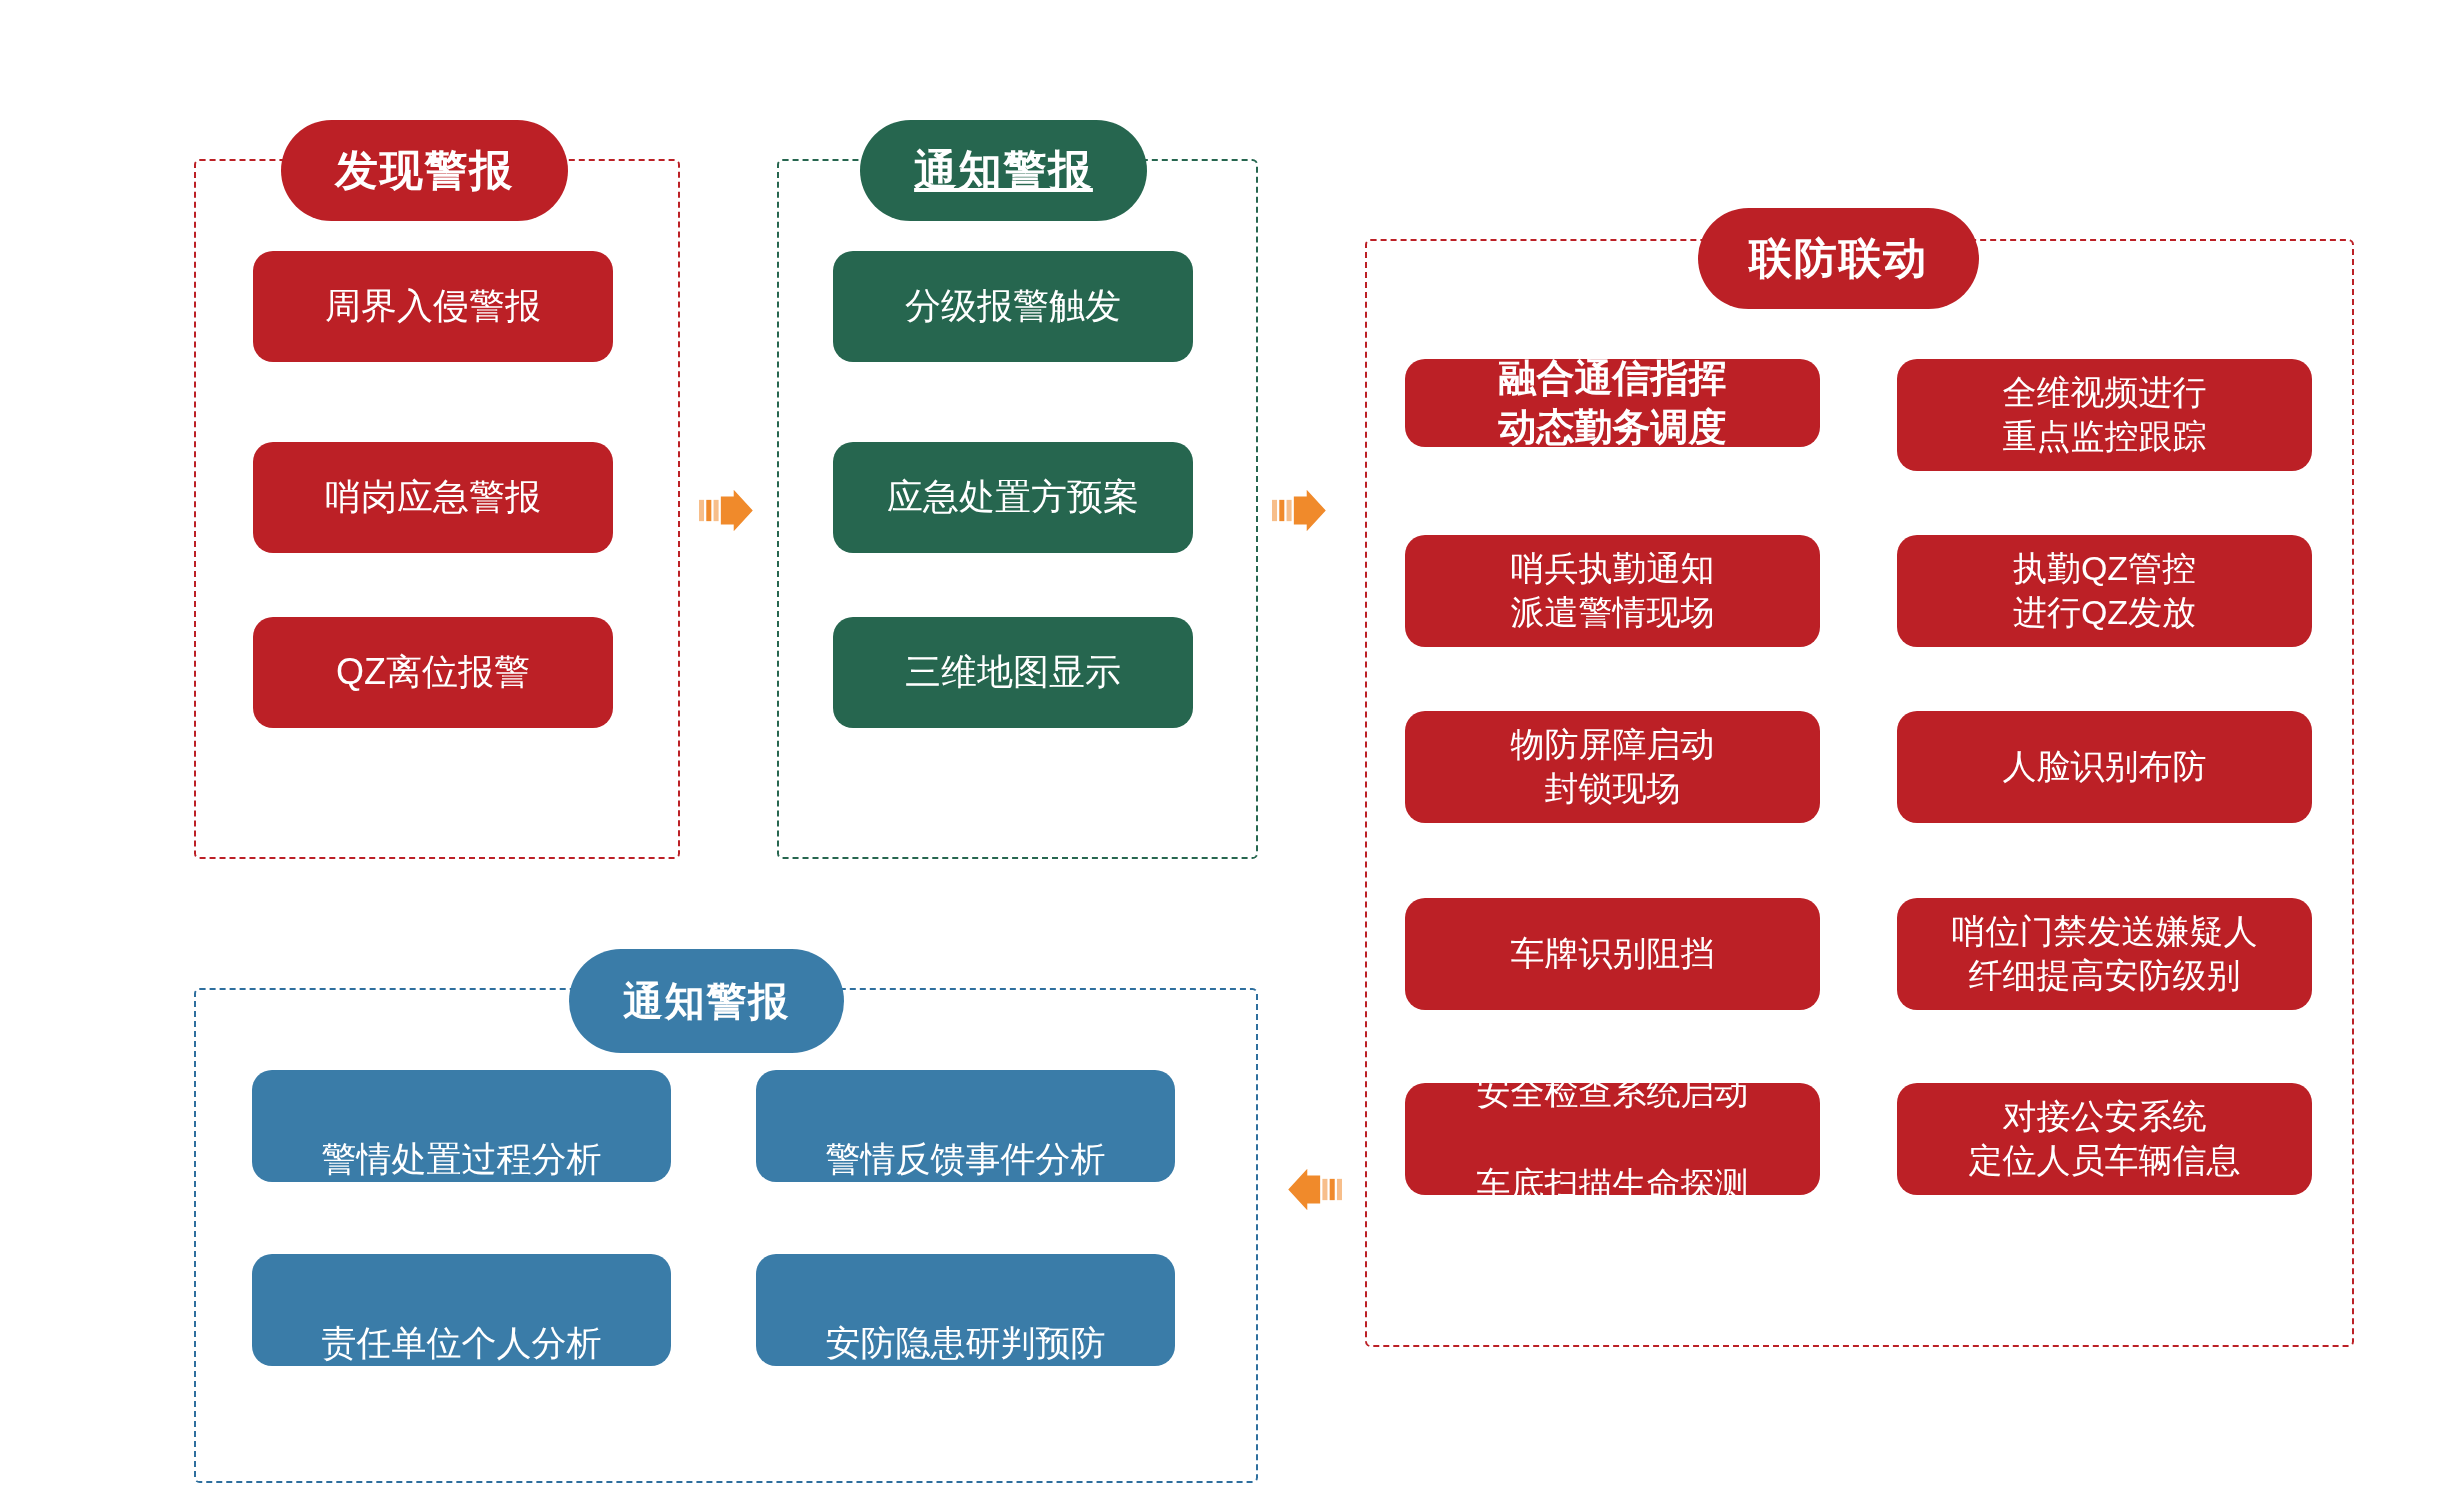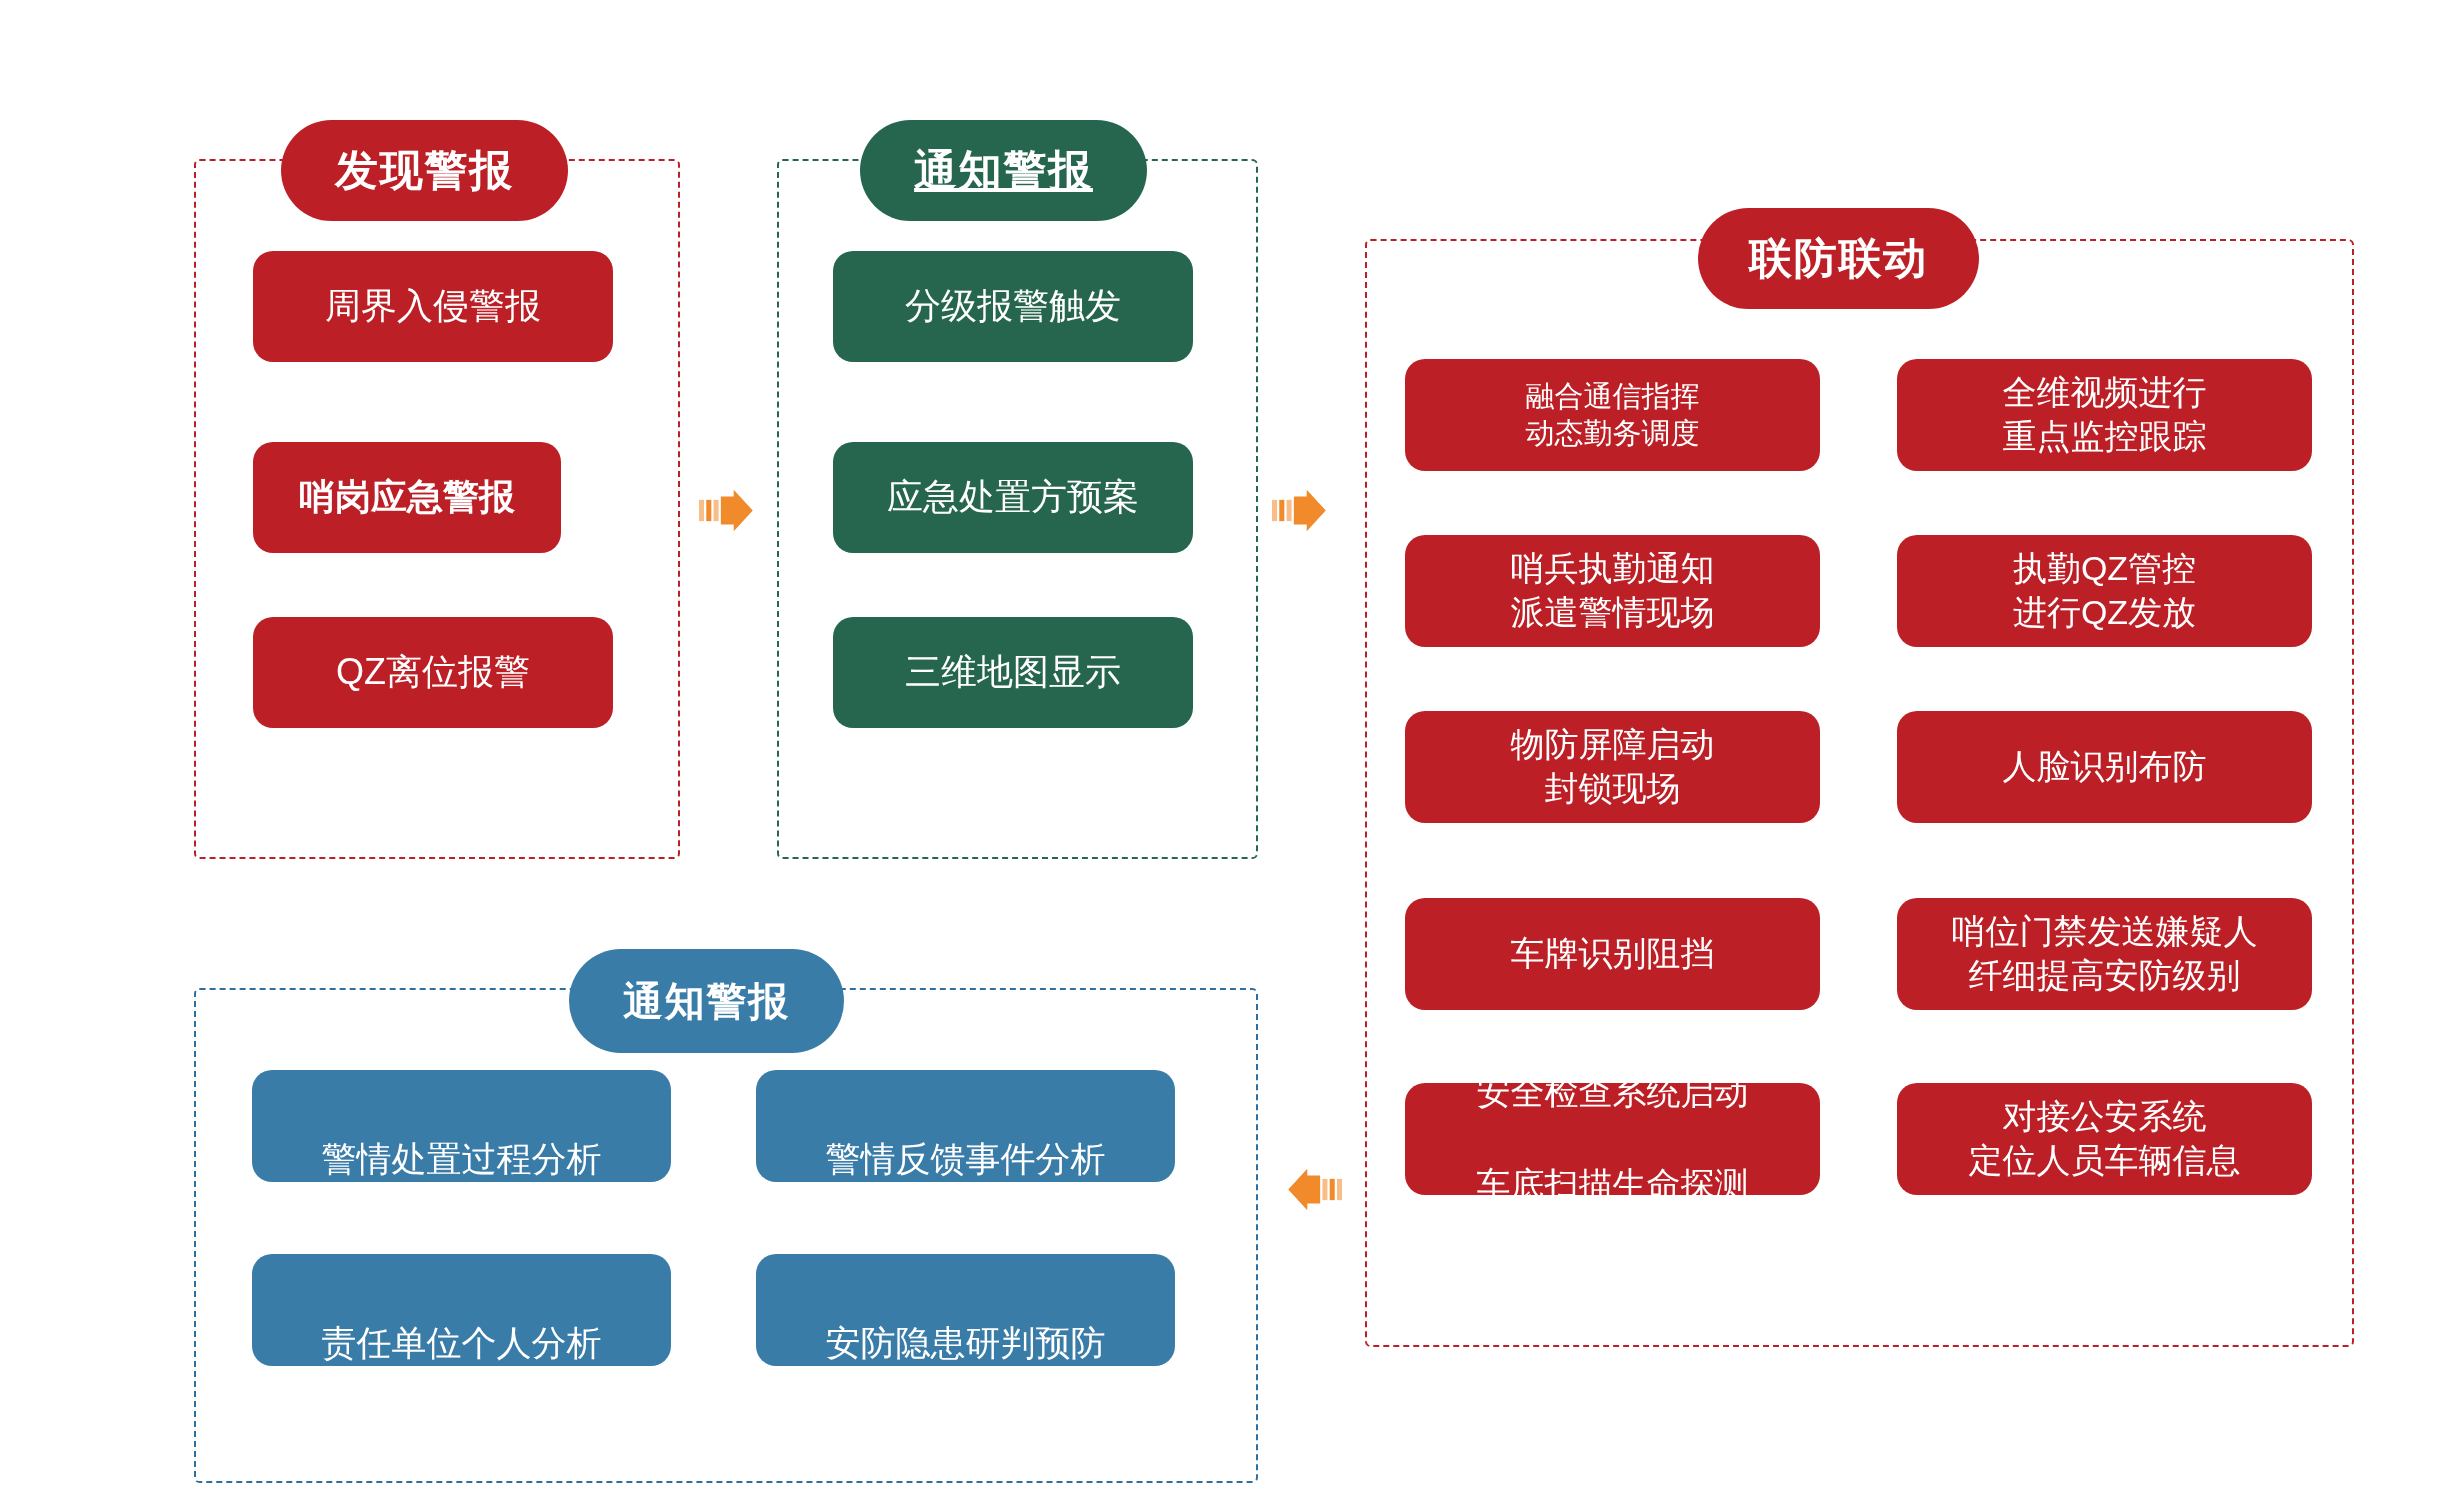--- a/index.html
+++ b/index.html
@@ -47,21 +47,21 @@
 
   <div class="panel red" style="left:194px;top:159px;width:486px;height:700px;"></div>
 
   <div class="pill red" style="left:281px;top:100px;width:287px;height:101px;font-size:43px;">
     <span>发现警报</span>
   </div>
 
   <div class="chip red" style="left:253px;top:251px;width:360px;height:111px;font-size:36px;">
     <span>周界入侵警报</span>
   </div>
-  <div class="chip red" style="left:253px;top:442px;width:308px;height:111px;font-size:36px;font-weight:bold;">
+  <div class="chip red" style="left:253px;top:442px;width:360px;height:111px;font-size:36px;">
     <span>哨岗应急警报</span>
   </div>
   <div class="chip red" style="left:253px;top:617px;width:360px;height:111px;font-size:36px;">
     <span>QZ离位报警</span>
   </div>
 
   <div class="arrow" style="left:699px;top:485px;width:56px;height:51px;">
     <svg width="56" height="51" viewBox="0 0 100 90" xmlns="http://www.w3.org/2000/svg">
       <rect x="0" y="26" width="9" height="38" fill="#F7BE8A"></rect>
       <rect x="13" y="26" width="9" height="38" fill="#F08A2B"></rect>
@@ -94,21 +94,21 @@
       <path d="M39 20 L39 26 L39 64 L39 70 L62 70 L62 82 L96 45 L62 8 L62 20 Z" fill="#F08A2B"></path>
     </svg>
   </div>
 
   <div class="panel red" style="left:1365px;top:239px;width:989px;height:1108px;"></div>
 
   <div class="pill red" style="left:1698px;top:188px;width:281px;height:101px;font-size:43px;">
     <span>联防联动</span>
   </div>
 
-  <div class="chip red" style="left:1405px;top:359px;width:415px;height:112px;font-size:29px;flex-direction:column;">
+  <div class="chip red" style="left:1405px;top:359px;width:415px;height:88px;font-size:38px;flex-direction:column;font-weight:bold;">
     <span>融合通信指挥</span>
     <span>动态勤务调度</span>
   </div>
   <div class="chip red" style="left:1405px;top:535px;width:415px;height:112px;font-size:34px;flex-direction:column;">
     <span>哨兵执勤通知</span>
     <span>派遣警情现场</span>
   </div>
   <div class="chip red" style="left:1405px;top:711px;width:415px;height:112px;font-size:34px;flex-direction:column;">
     <span>物防屏障启动</span>
     <span>封锁现场</span>

